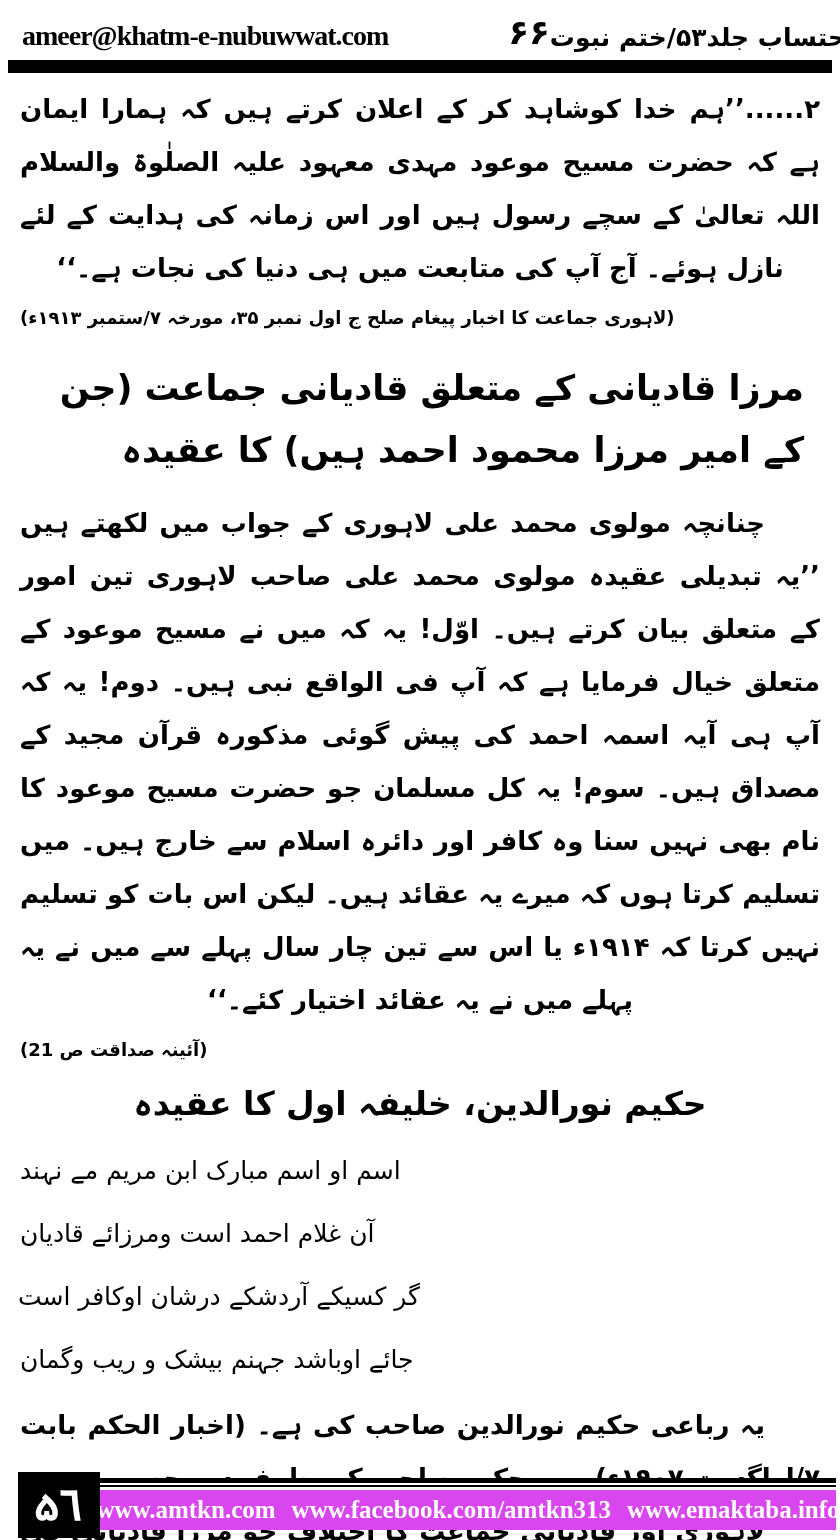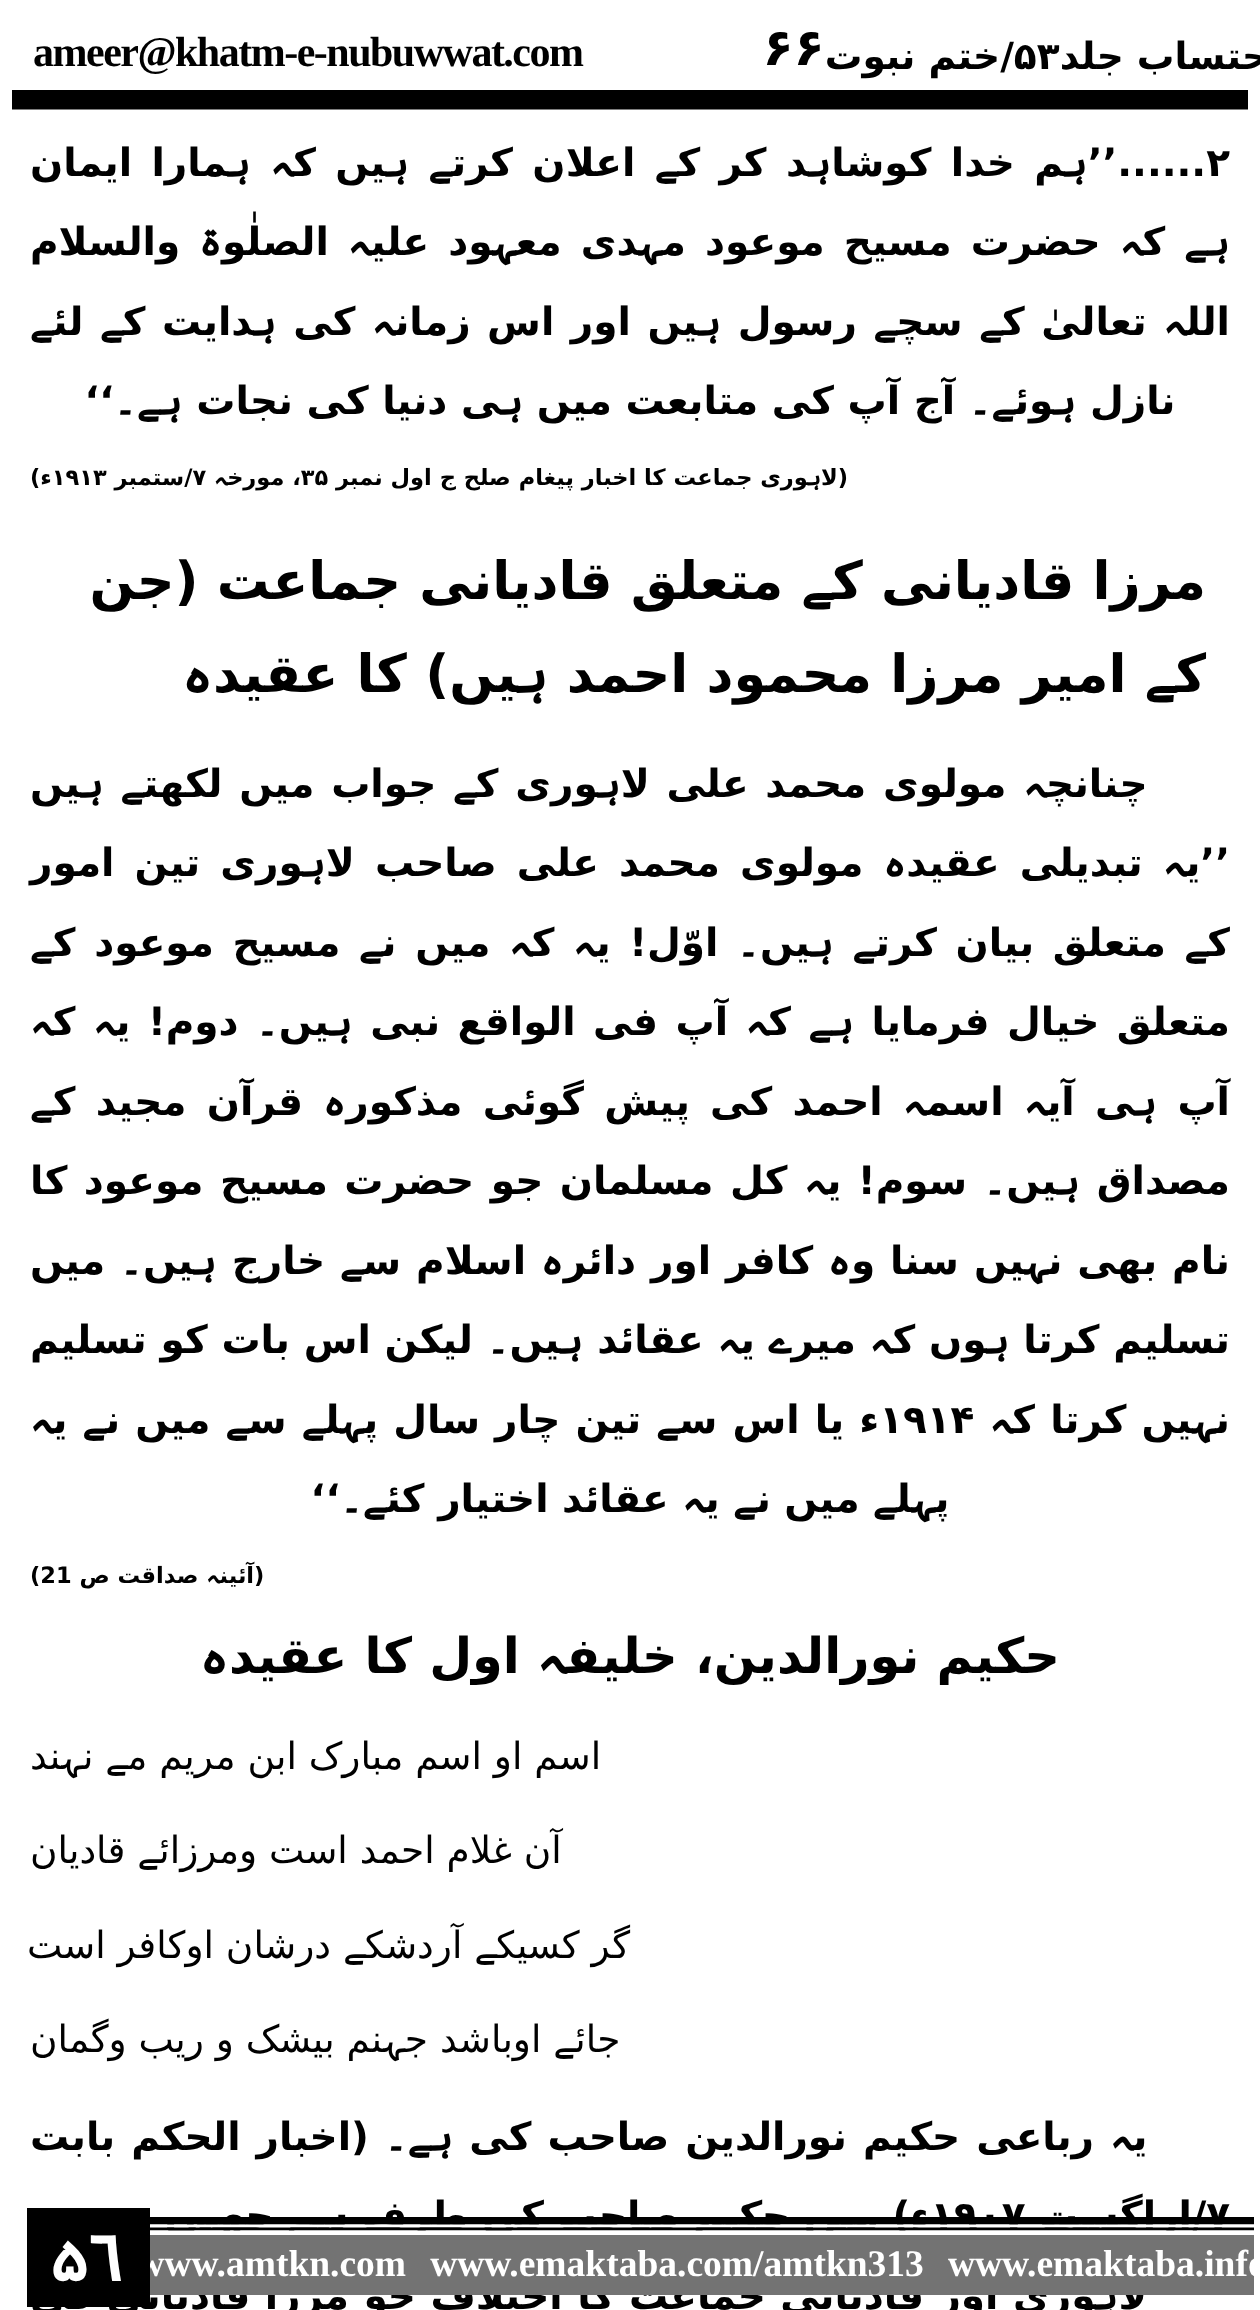--- a/index.html
+++ b/index.html
@@ -26,41 +26,41 @@
   .rule { height:13px; background:#000; margin:8px 8px 10px 8px; }
 
   
   .body {
     padding:0 20px; direction:rtl;
     font-family:"DejaVu Sans", sans-serif; font-weight:bold; color:#000;
   }
   .para { font-size:26px; line-height:53px; text-align:justify; text-justify:inter-word; margin:0; }
   .quote { text-align-last:center; }
   .indent { text-indent:55px; }
-  .cite { font-size:15px; line-height:46px; text-align:left; margin:0; font-weight:bold; }
+  .cite { font-size:18px; line-height:46px; text-align:left; margin:0; font-weight:bold; }
   .h1 { font-size:35px; line-height:62px; text-align:right; margin:16px; font-weight:bold; }
   .h2 { font-size:33px; line-height:58px; text-align:center; margin:2px 0 0 0; font-weight:bold; }
 
   .poem { margin:6px 400px 8px 0; font-weight:normal; }
   .poem-line { font-size:25px; line-height:63px; text-align:left; white-space:nowrap; }
 
   
   .ftr { position:absolute; left:0; right:0; bottom:2px; height:66px; }
   .pagebox {
     position:absolute; left:18px; top:0; bottom:0; width:82px;
     background:#000; color:#fff; display:flex; align-items:center; justify-content:center;
     font-family:Liberation Sans, sans-serif; font-weight:bold; font-size:42px; direction:rtl;
   }
   .barwrap { margin-left:100px; margin-right:4px; padding-top:6px; }
   .dr1 { height:5px; background:#000; }
   .drgap1 { height:2px; background:#fff; }
   .dr2 { height:2px; background:#000; }
   .drgap2 { height:3px; background:#fff; }
   .bar {
-    height:40px; background:#737373; color:#fff;
+    height:40px; background:#d946ef; color:#fff;
     display:flex; align-items:center; justify-content:center; gap:16px;
     font-family:"Liberation Serif", serif; font-weight:bold; font-size:25px;
     white-space:nowrap;
   }
 </style>
 </head>
 <body>
 
 <div class="page">
 
@@ -101,19 +101,19 @@
 
   <footer class="ftr">
     <div class="pagebox">۵۶</div>
     <div class="barwrap">
       <div class="dr1"></div>
       <div class="drgap1"></div>
       <div class="dr2"></div>
       <div class="drgap2"></div>
       <div class="bar">
         <span>www.amtkn.com</span>
-        <span>www.emaktaba.com/amtkn313</span>
+        <span>www.facebook.com/amtkn313</span>
         <span>www.emaktaba.info</span>
       </div>
     </div>
   </footer>
 
 </div>
 
 </body></html>

